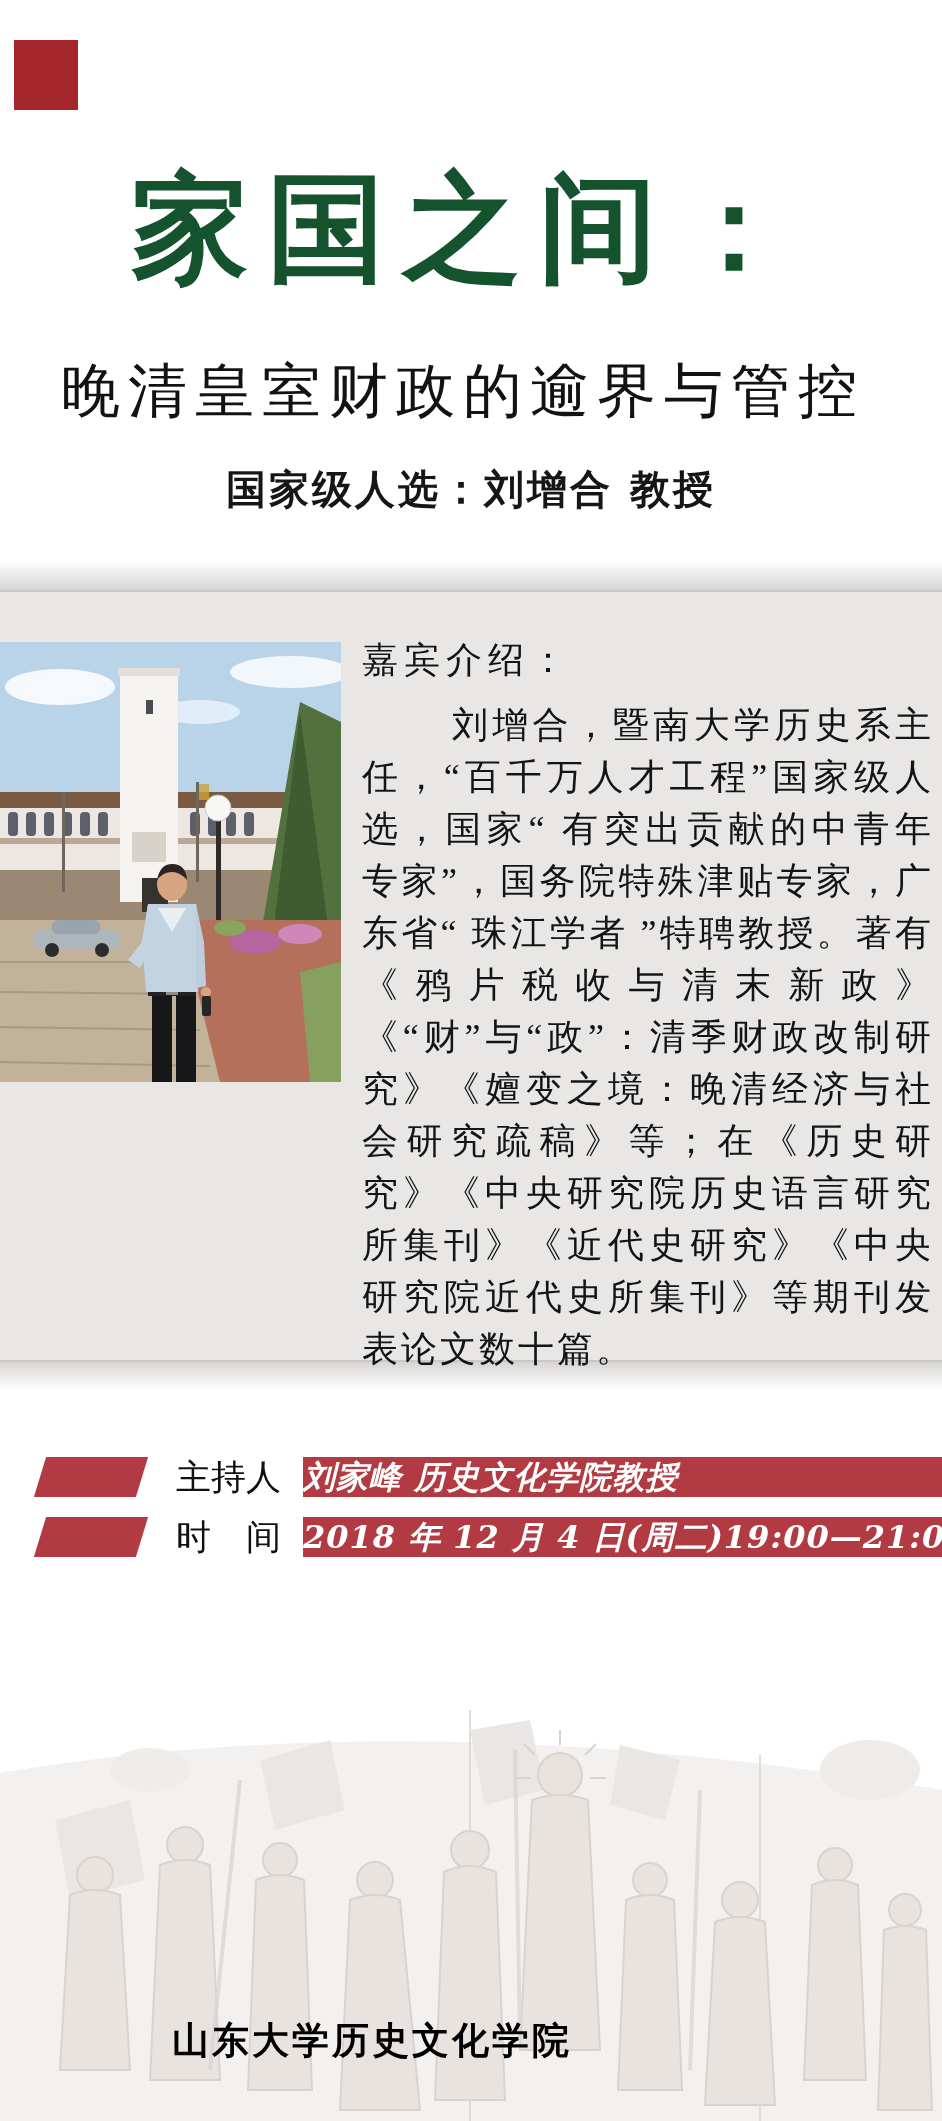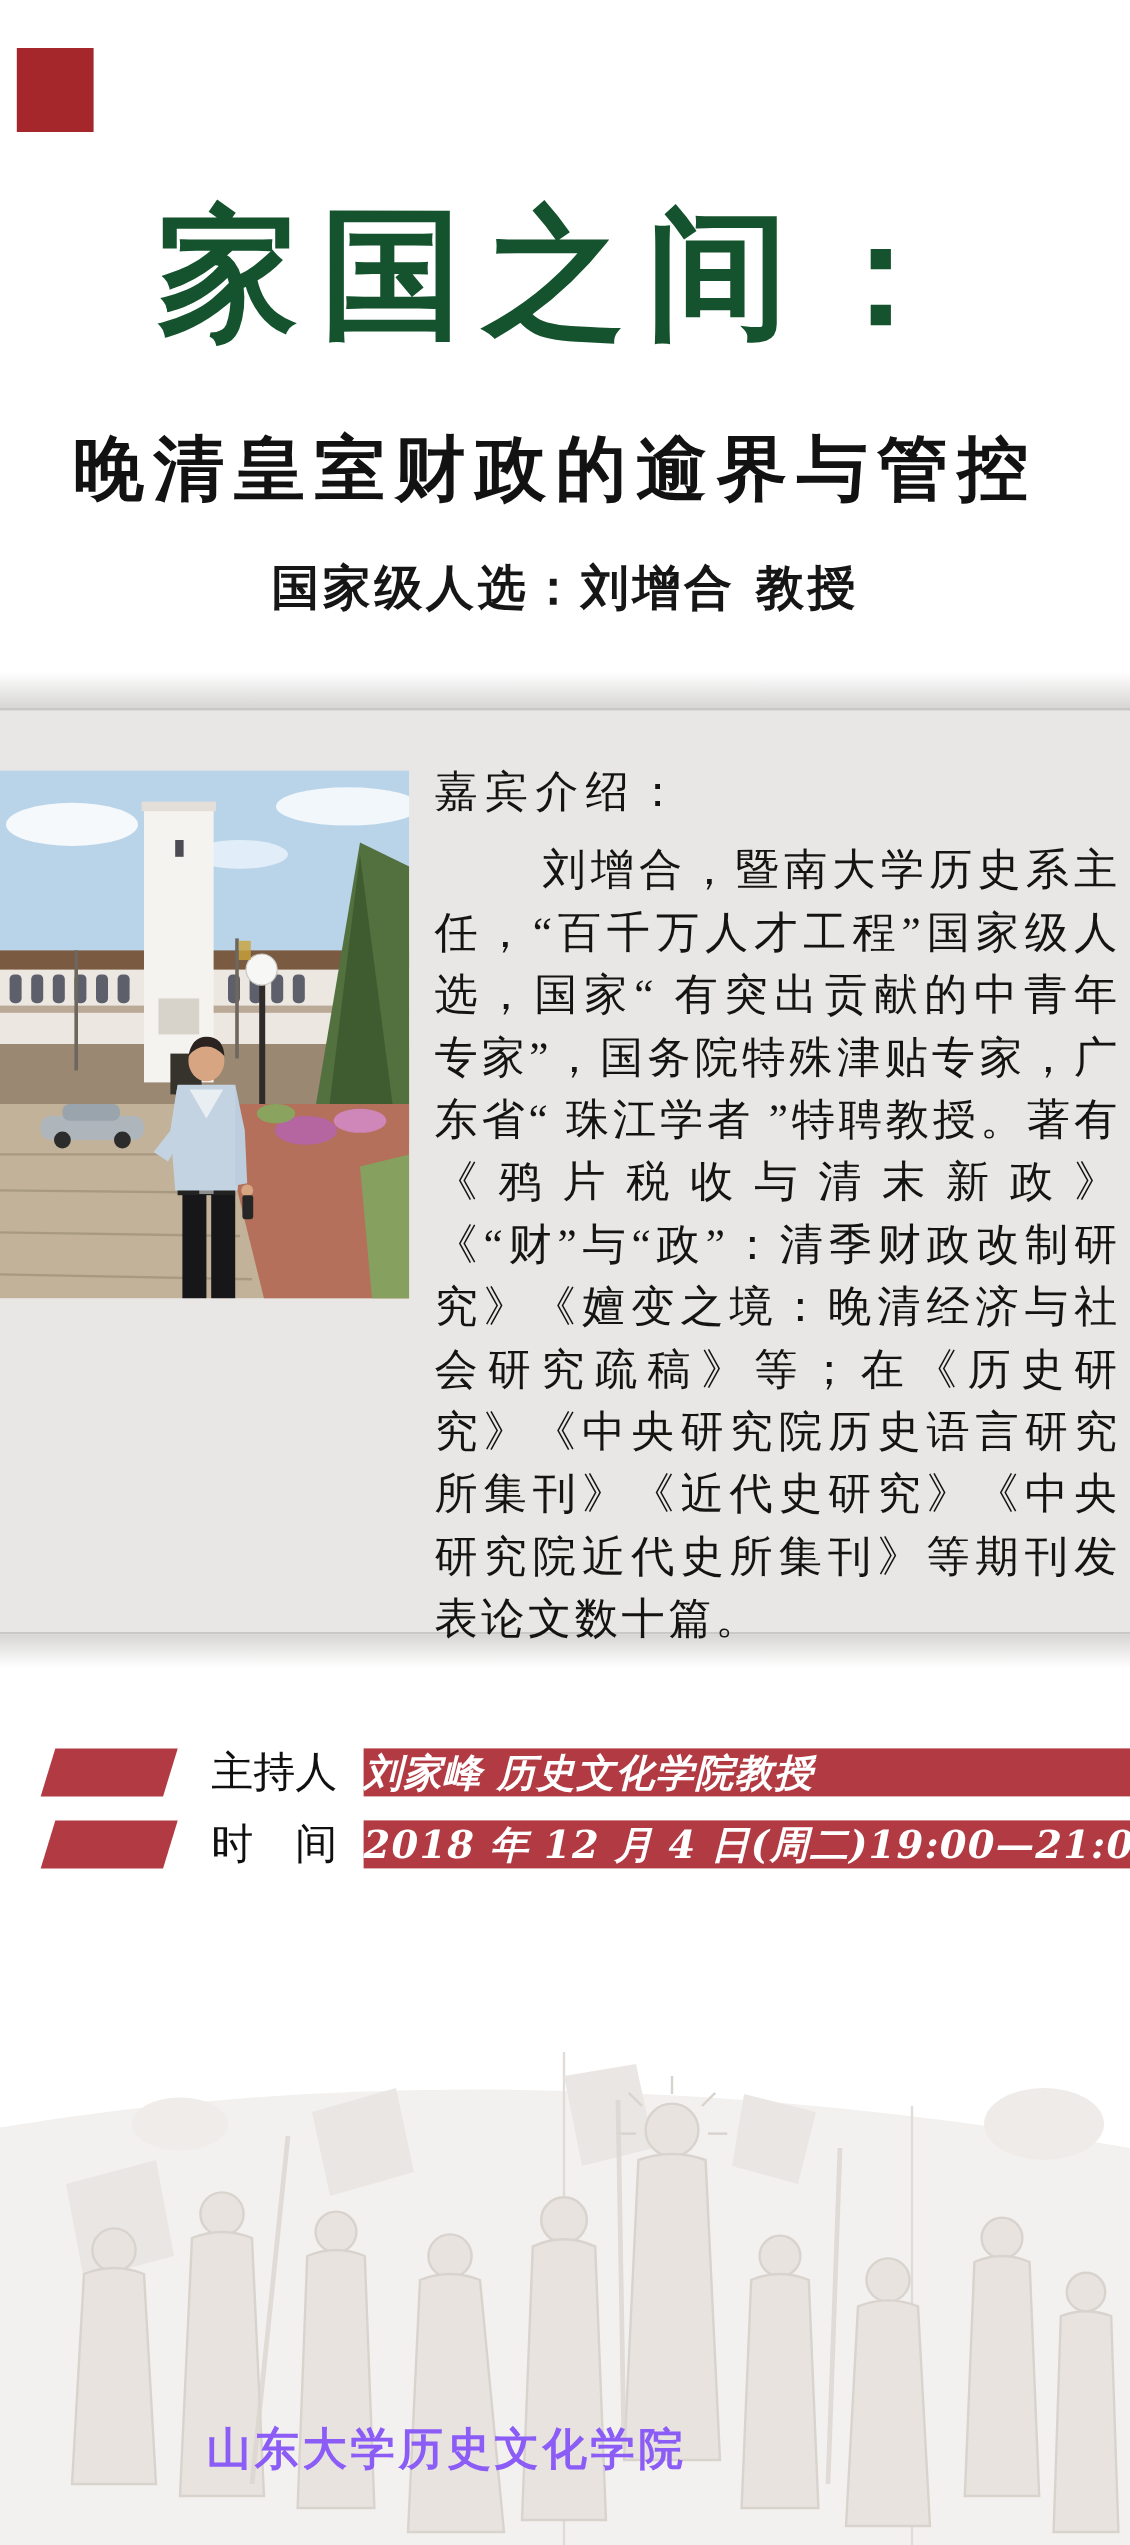--- a/index.html
+++ b/index.html
@@ -7,21 +7,21 @@
           font-family:"DejaVu Serif","Liberation Serif",serif;}
 
   
   .corner-square{position:absolute;left:14px;top:40px;width:64px;height:70px;background:#a5262b;}
 
   
   .title{position:absolute;left:0;top:160px;width:942px;text-align:center;
          font-size:118px;font-weight:bold;color:#14532d;letter-spacing:18px;
          line-height:1.15;white-space:nowrap;}
   .subtitle{position:absolute;left:0;top:352px;width:926px;text-align:center;
-            font-size:59px;font-weight:bold;color:#121212;letter-spacing:8px;white-space:nowrap;}
+            font-size:59px;font-weight:normal;color:#121212;letter-spacing:8px;white-space:nowrap;}
   .speaker{position:absolute;left:0;top:462px;width:942px;text-align:center;
            font-size:40px;font-weight:bold;color:#161616;letter-spacing:3px;white-space:nowrap;}
 
   
   .panel-shadow-top{position:absolute;left:0;top:560px;width:942px;height:30px;
                     background:linear-gradient(#ffffff,#d7d6d5);}
   .panel{position:absolute;left:0;top:590px;width:942px;height:772px;background:#e8e7e5;
          border-top:2px solid #c9c8c7;border-bottom:2px solid #c9c8c7;box-sizing:border-box;}
   .panel-shadow-bottom{position:absolute;left:0;top:1362px;width:942px;height:28px;
                        background:linear-gradient(#d7d6d5,#ffffff);}
@@ -40,21 +40,21 @@
               transform:skewX(-17deg);}
   .row-label{position:absolute;left:176px;top:0;width:120px;height:40px;line-height:40px;
              font-size:35px;font-weight:normal;color:#101010;white-space:nowrap;}
   .row-bar{position:absolute;left:303px;top:0;width:639px;height:40px;background:#b23a42;
            line-height:40px;color:#ffffff;font-size:32px;font-weight:bold;font-style:italic;
            box-sizing:border-box;white-space:nowrap;letter-spacing:1px;}
 
   
   .relief{position:absolute;left:0;top:1650px;width:942px;height:471px;display:block;}
   .footer-org{position:absolute;left:0;top:2016px;width:744px;text-align:center;
-              font-size:37px;font-weight:bold;color:#8b5cf6;letter-spacing:3px;white-space:nowrap;}
+              font-size:37px;font-weight:bold;color:#000000;letter-spacing:3px;white-space:nowrap;}
 </style>
 </head>
 <body>
 
 <div id="poster">
 
   <div class="corner-square"></div>
 
   <div class="title">家国之间：</div>
   <div class="subtitle">晚清皇室财政的逾界与管控</div>

